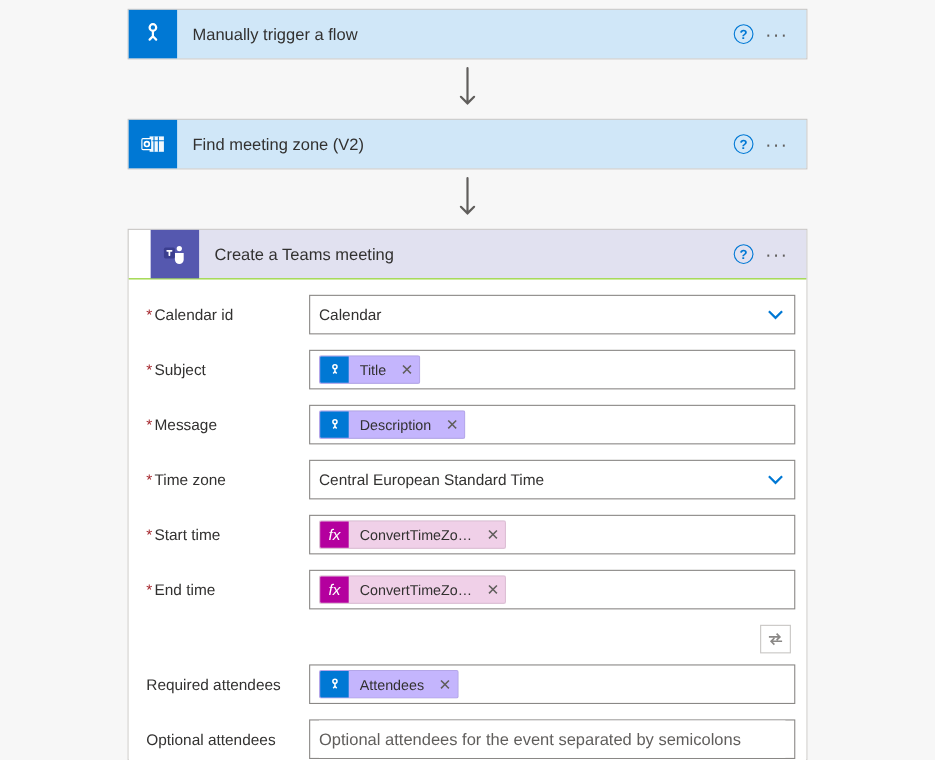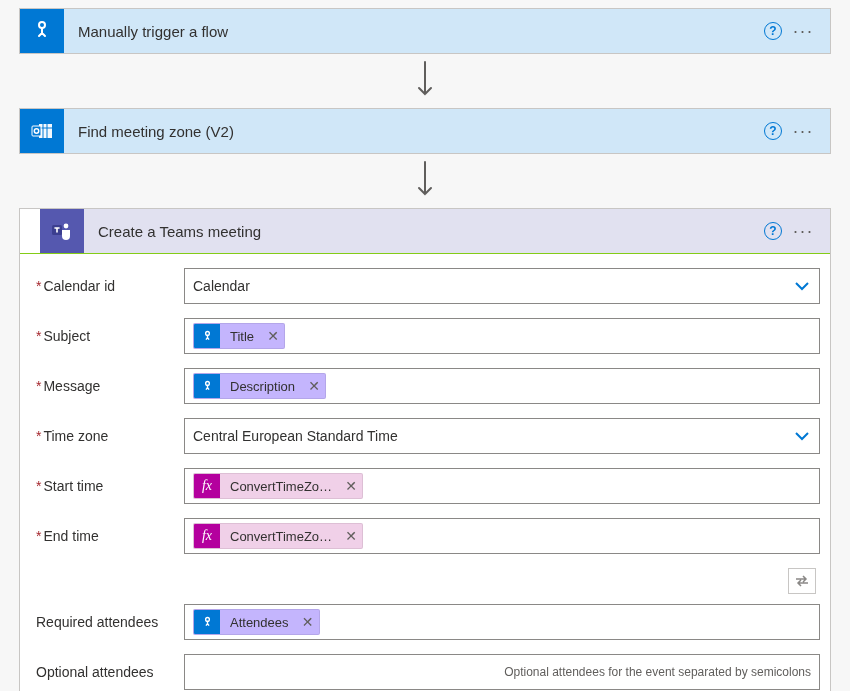--- a/index.html
+++ b/index.html
@@ -7,21 +7,21 @@
     font-family: "Segoe UI", -apple-system, sans-serif;
     background: #f7f7f7;
     width: 850px;
     height: 691px;
     overflow: hidden;
     color: #323130;
     font-size: 14px;
   }
   .canvas { padding: 8px 0 0 0; display:flex; flex-direction:column; align-items:center;}
   .card {
-    width: 812px;
+    width: 618px;
     border: 1px solid #c8c6c4;
     background: #fff;
   }
   .card-header {
     display: flex;
     align-items: center;
     height: 44px;
     padding: 0 12px 0 0;
   }
   .hdr-blue { background: #d0e7f8; }
@@ -68,29 +68,29 @@
   .token {
     display:inline-flex; align-items:center; height:26px;
     border:1px solid rgba(0,0,0,0.08); background:#c4b5fd;
     font-size:13px; color:#323130; border-radius:2px; overflow:hidden;
   }
   .token.fx-token { background:#f0d0e8; }
   .token .tk-icon {
     width:26px;height:26px;display:flex;align-items:center;justify-content:center;
   }
   .tk-icon.blue{background:#0078d4;color:#fff;}
-  .tk-icon.pink{background:#b4009e;color:#fff;font-style:italic;font-family:Liberation Serif, serif;font-size:14px;}
+  .tk-icon.pink{background:#b4009e;color:#fff;font-style:italic;font-family:Liberation Sans, sans-serif;font-size:14px;}
   .tk-icon svg{width:15px;height:15px;}
   .tk-label{padding:0 8px 0 10px; max-width:140px; white-space:nowrap; overflow:hidden; text-overflow:ellipsis;}
   .tk-remove{
     width:22px;height:26px;display:flex;align-items:center;justify-content:center;
     color:#605e5c;cursor:pointer;font-size:14px;
   }
   .field-box input.plain {
-    border:none;outline:none;width:100%;height:34px;font-size:12px;color:#323130;text-align:right;
+    border:none;outline:none;width:100%;height:34px;font-size:15px;color:#323130;
   }
   .field-box input.plain::placeholder{color:#605e5c;}
   .action-right { display:flex; justify-content:flex-end; padding:0 8px 10px 0;}
   .swap-btn {
     width:28px;height:26px;border:1px solid #c8c6c4;background:#fff;display:flex;align-items:center;justify-content:center;cursor:pointer;
   }
   .swap-btn svg{width:16px;height:16px;stroke:#8a8886;fill:none;stroke-width:1.5;}
 </style>
 </head>
 <body>

